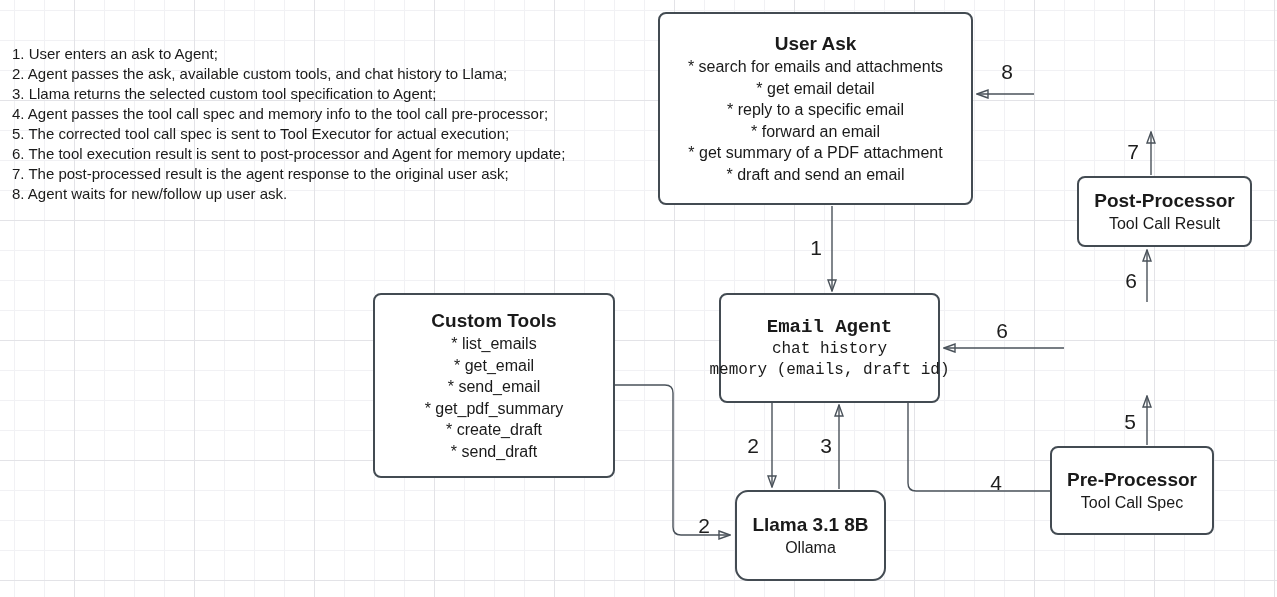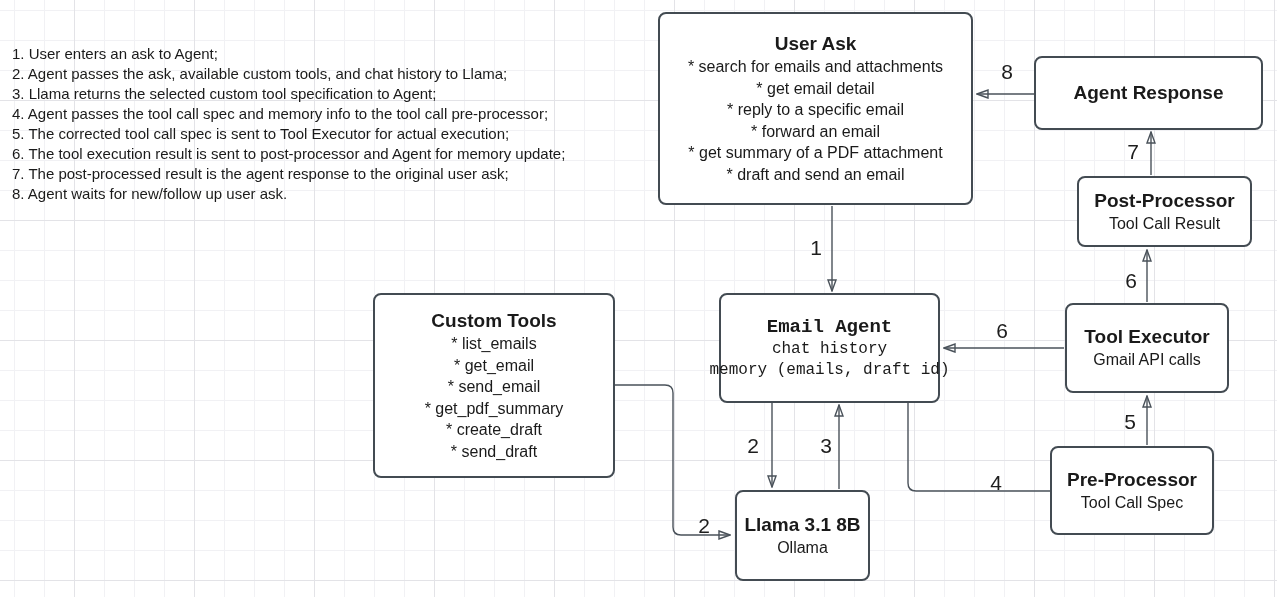--- a/index.html
+++ b/index.html
@@ -95,33 +95,26 @@
   <div class="node" style="left:658px; top:12px; width:315px; height:193px;">
     <div class="node-title">User Ask</div>
     <div class="node-line">* search for emails and attachments</div>
     <div class="node-line">* get email detail</div>
     <div class="node-line">* reply to a specific email</div>
     <div class="node-line">* forward an email</div>
     <div class="node-line">* get summary of a PDF attachment</div>
     <div class="node-line">* draft and send an email</div>
   </div>
 
-  <div class="node" style="left:1034px; top:56px; width:229px; height:74px;">
-    <div class="node-title">Agent Response</div>
-  </div>
 
   <div class="node" style="left:1064px; top:176px; width:175px; height:71px;margin-left:13px;">
     <div class="node-title">Post-Processor</div>
     <div class="node-line">Tool Call Result</div>
   </div>
 
-  <div class="node" style="left:1065px; top:303px; width:164px; height:90px;">
-    <div class="node-title">Tool Executor</div>
-    <div class="node-line">Gmail API calls</div>
-  </div>
 
   <div class="node" style="left:1050px; top:446px; width:164px; height:89px;">
     <div class="node-title">Pre-Processor</div>
     <div class="node-line">Tool Call Spec</div>
   </div>
 
   <div class="node" style="left:719px; top:293px; width:221px; height:110px;font-family:Liberation Mono, monospace;">
     <div class="node-title">Email Agent</div>
     <div class="node-line">chat history</div>
     <div class="node-line">memory (emails, draft id)</div>
@@ -130,21 +123,21 @@
   <div class="node" style="left:373px; top:293px; width:242px; height:185px;">
     <div class="node-title">Custom Tools</div>
     <div class="node-line">* list_emails</div>
     <div class="node-line">* get_email</div>
     <div class="node-line">* send_email</div>
     <div class="node-line">* get_pdf_summary</div>
     <div class="node-line">* create_draft</div>
     <div class="node-line">* send_draft</div>
   </div>
 
-  <div class="node" style="left:735px; top:490px; width:135px; height:91px;">
+  <div class="node" style="left:735px; top:490px; width:151px; height:91px;border-radius:13px;">
     <div class="node-title">Llama 3.1 8B</div>
     <div class="node-line">Ollama</div>
   </div>
 
   <span class="edge-label" style="left:816px; top:247px;">1</span>
   <span class="edge-label" style="left:753px; top:445px;">2</span>
   <span class="edge-label" style="left:826px; top:445px;">3</span>
   <span class="edge-label" style="left:704px; top:525px;">2</span>
   <span class="edge-label" style="left:996px; top:482px;">4</span>
   <span class="edge-label" style="left:1130px; top:421px;">5</span>

